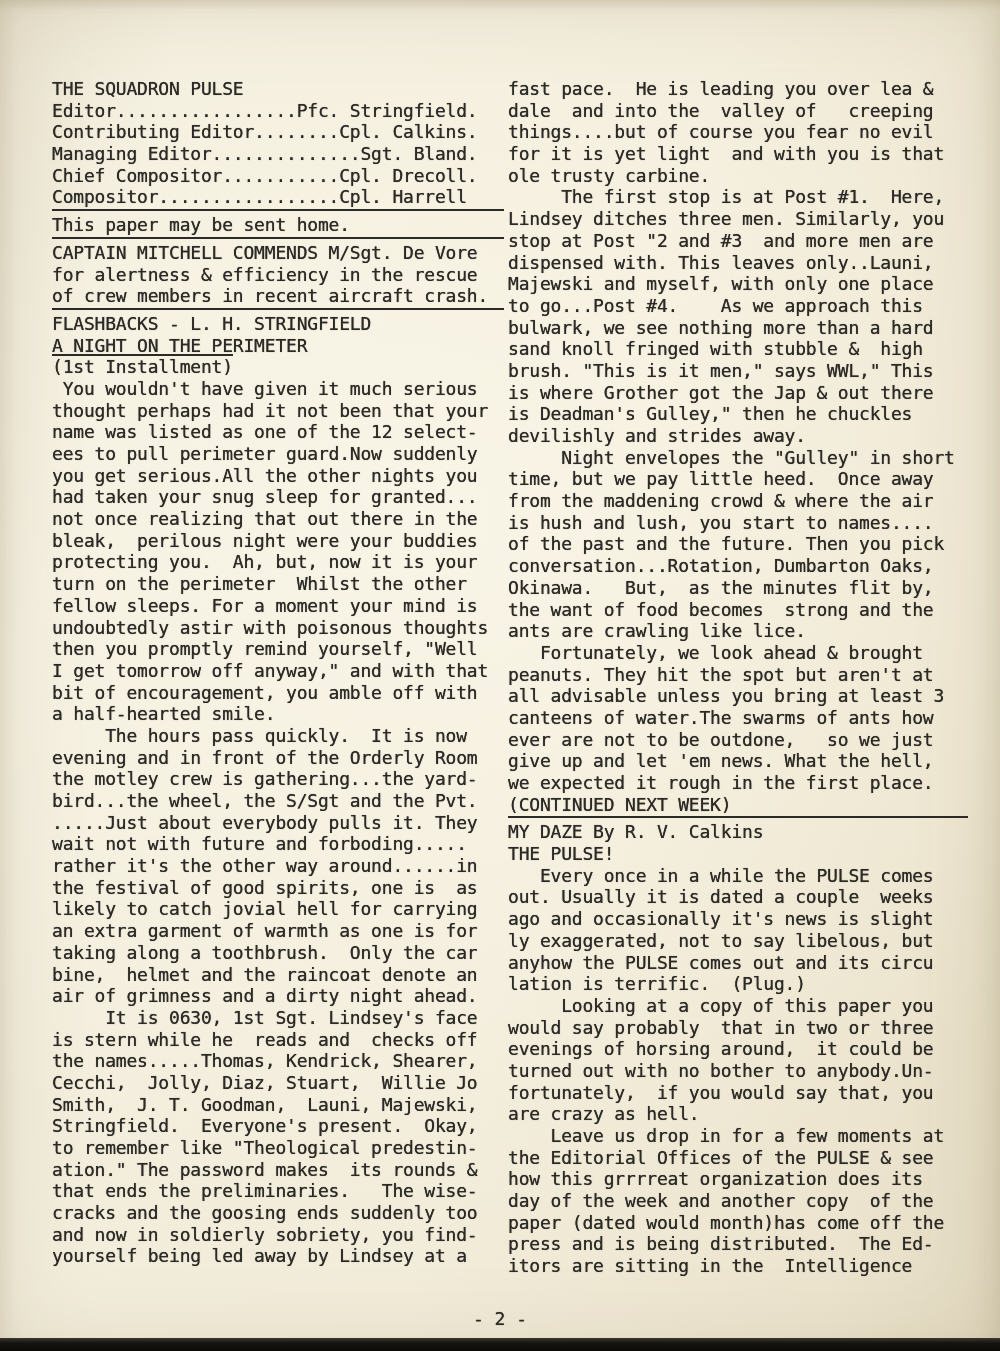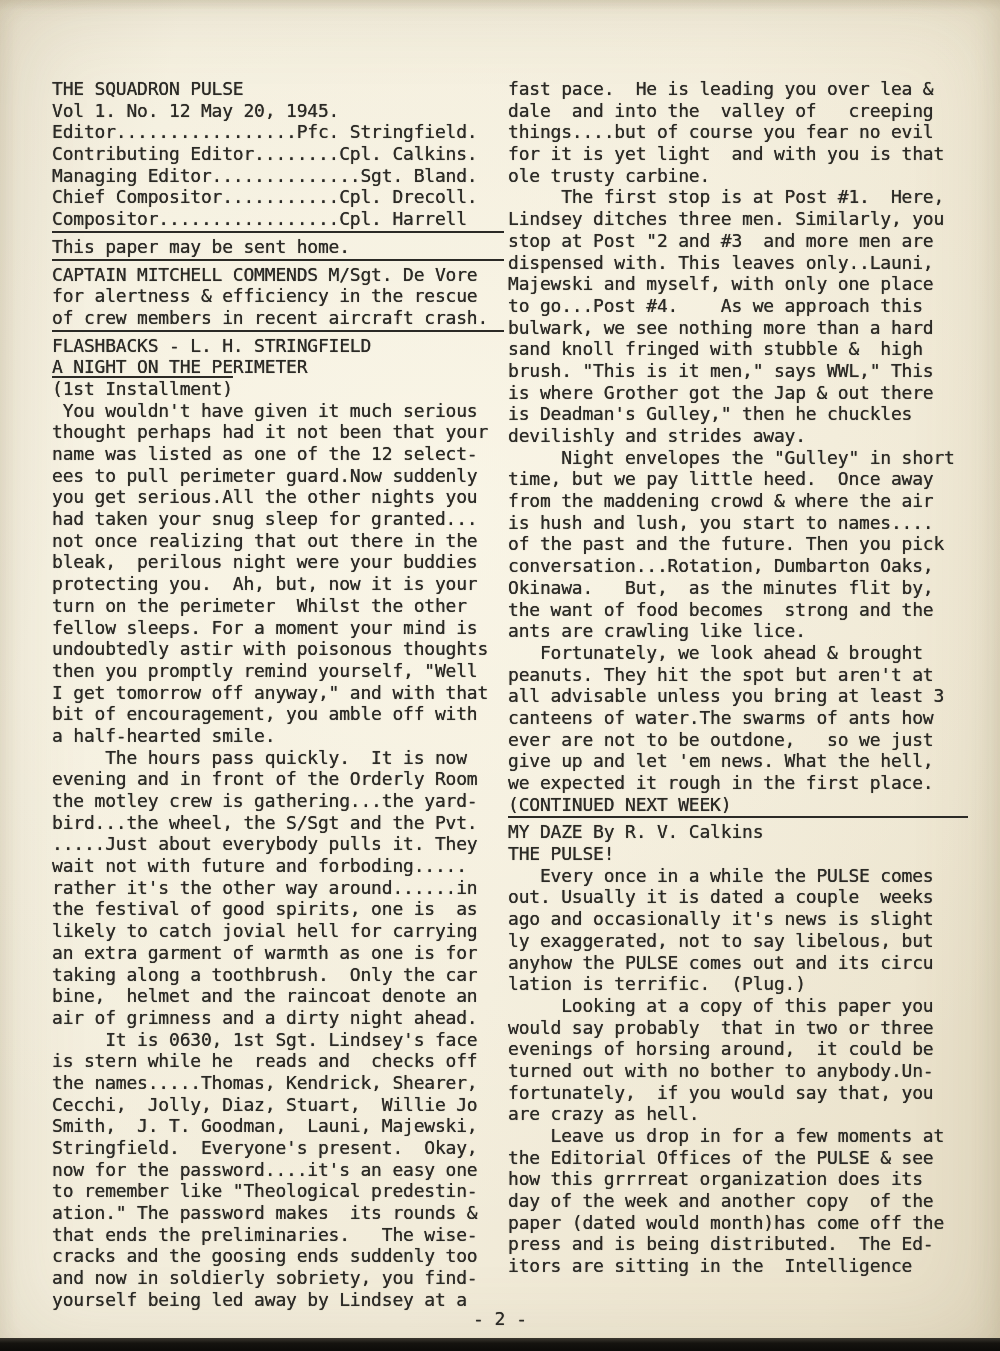--- a/index.html
+++ b/index.html
@@ -72,21 +72,20 @@
     background: linear-gradient(to bottom, rgba(120,100,60,0.10), rgba(120,100,60,0));
   }
 </style>
 </head>
 <body>
 
 <div class="page">
   <div class="top-soft-shadow"></div>
   <div class="col col-left">
       <div class="ln center">THE SQUADRON PULSE</div>
-      <div class="ln center">Vol 1. No. 12 May 20, 1945.</div>
       <div class="ln">Editor.................Pfc. Stringfield.</div>
       <div class="ln">Contributing Editor........Cpl. Calkins.</div>
       <div class="ln">Managing Editor..............Sgt. Bland.</div>
       <div class="ln">Chief Compositor...........Cpl. Drecoll.</div>
       <div class="ln">Compositor.................Cpl. Harrell</div>
       <div class="ln rule"></div>
       <div class="ln center">This paper may be sent home.</div>
       <div class="ln rule"></div>
       <div class="ln">CAPTAIN MITCHELL COMMENDS M/Sgt. De Vore</div>
       <div class="ln">for alertness &amp; efficiency in the rescue</div>
@@ -123,21 +122,20 @@
       <div class="ln">an extra garment of warmth as one is for</div>
       <div class="ln">taking along a toothbrush.  Only the car</div>
       <div class="ln">bine,  helmet and the raincoat denote an</div>
       <div class="ln">air of grimness and a dirty night ahead.</div>
       <div class="ln">     It is 0630, 1st Sgt. Lindsey's face</div>
       <div class="ln">is stern while he  reads and  checks off</div>
       <div class="ln">the names.....Thomas, Kendrick, Shearer,</div>
       <div class="ln">Cecchi,  Jolly, Diaz, Stuart,  Willie Jo</div>
       <div class="ln">Smith,  J. T. Goodman,  Launi, Majewski,</div>
       <div class="ln">Stringfield.  Everyone's present.  Okay,</div>
-      <div class="ln">now for the password....it's an easy one</div>
       <div class="ln">to remember like "Theological predestin-</div>
       <div class="ln">ation." The password makes  its rounds &amp;</div>
       <div class="ln">that ends the preliminaries.   The wise-</div>
       <div class="ln">cracks and the goosing ends suddenly too</div>
       <div class="ln">and now in soldierly sobriety, you find-</div>
       <div class="ln">yourself being led away by Lindsey at a</div>
     </div>
   <div class="col col-right">
       <div class="ln">fast pace.  He is leading you over lea &amp;</div>
       <div class="ln">dale  and into the  valley of   creeping</div>

